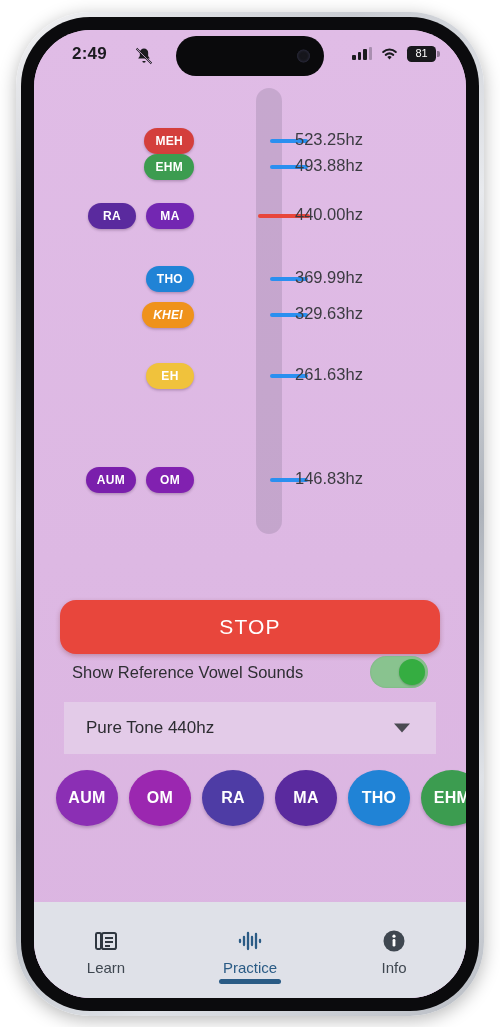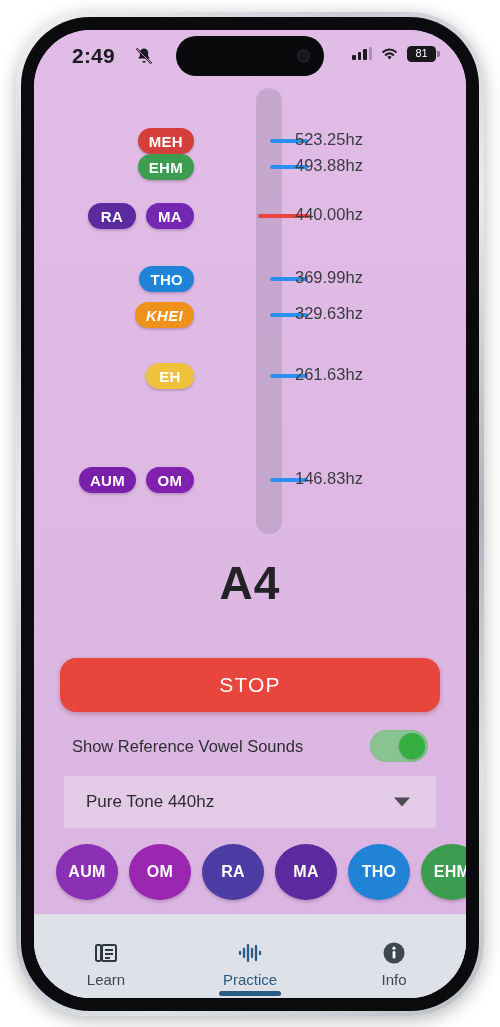--- a/index.html
+++ b/index.html
@@ -55,21 +55,21 @@
   
   .statusbar {
     position: relative;
     height: 52px;
     flex: none;
   }
   .sb-time {
     position: absolute;
     left: 38px;
     top: 14px;
-    font-size: 21px;
+    font-size: 17px;
     font-weight: bold;
     color: #1b1b1f;
     letter-spacing: 0.2px;
   }
   .sb-mute {
     position: absolute;
     left: 100px;
     top: 15px;
     width: 20px;
     height: 22px;
@@ -164,21 +164,21 @@
   }
   .pill {
     position: absolute;
     top: -13px;
     height: 26px;
     min-width: 48px;
     padding: 0 11px;
     border-radius: 13px;
     display: flex; align-items: center; justify-content: center;
     color: #fff;
-    font-size: 15px;
+    font-size: 12px;
     font-weight: bold;
     letter-spacing: 0.3px;
     box-shadow: 0 1.5px 2.5px rgba(60,30,70,0.28);
   }
   .pill.slot-a { right: 272px; }   
   .pill.slot-b { right: 330px; }   
 
   
   .note-name {
     flex: none;
@@ -206,21 +206,21 @@
     cursor: pointer;
     margin-top: 32px;
   }
 
   
   .toggle-row {
     flex: none;
     display: flex;
     align-items: center;
     justify-content: space-between;
-    padding: 18px 38px 0 38px;
+    padding: 2px 38px 0 38px;
   }
   .toggle-label { font-size: 16.5px; color: #2e2e33; }
   .switch {
     position: relative;
     width: 58px; height: 32px;
     border-radius: 16px;
     background: #89c38f;
     box-shadow: inset 0 0 2px rgba(0,0,0,0.12);
     cursor: pointer;
   }
@@ -379,21 +379,20 @@
               </div>
               <div class="note-row" style="top: 398px;">
                 <div class="tick" style="background: rgb(42, 143, 240);"></div>
                 <div class="freq">146.83hz</div>
                 <div class="pill slot-a" style="background: rgb(129, 33, 176);">OM</div>
                 <div class="pill slot-b" style="background: rgb(122, 31, 172);">AUM</div>
               </div>
             </div>
         </div>
 
-        <div class="note-name">A4</div>
 
         <div class="stop-wrap">
           <button class="stop-btn">STOP</button>
         </div>
 
         <div class="toggle-row">
           <div class="toggle-label">Show Reference Vowel Sounds</div>
           <div class="switch">
             <div class="knob"></div>
           </div>

